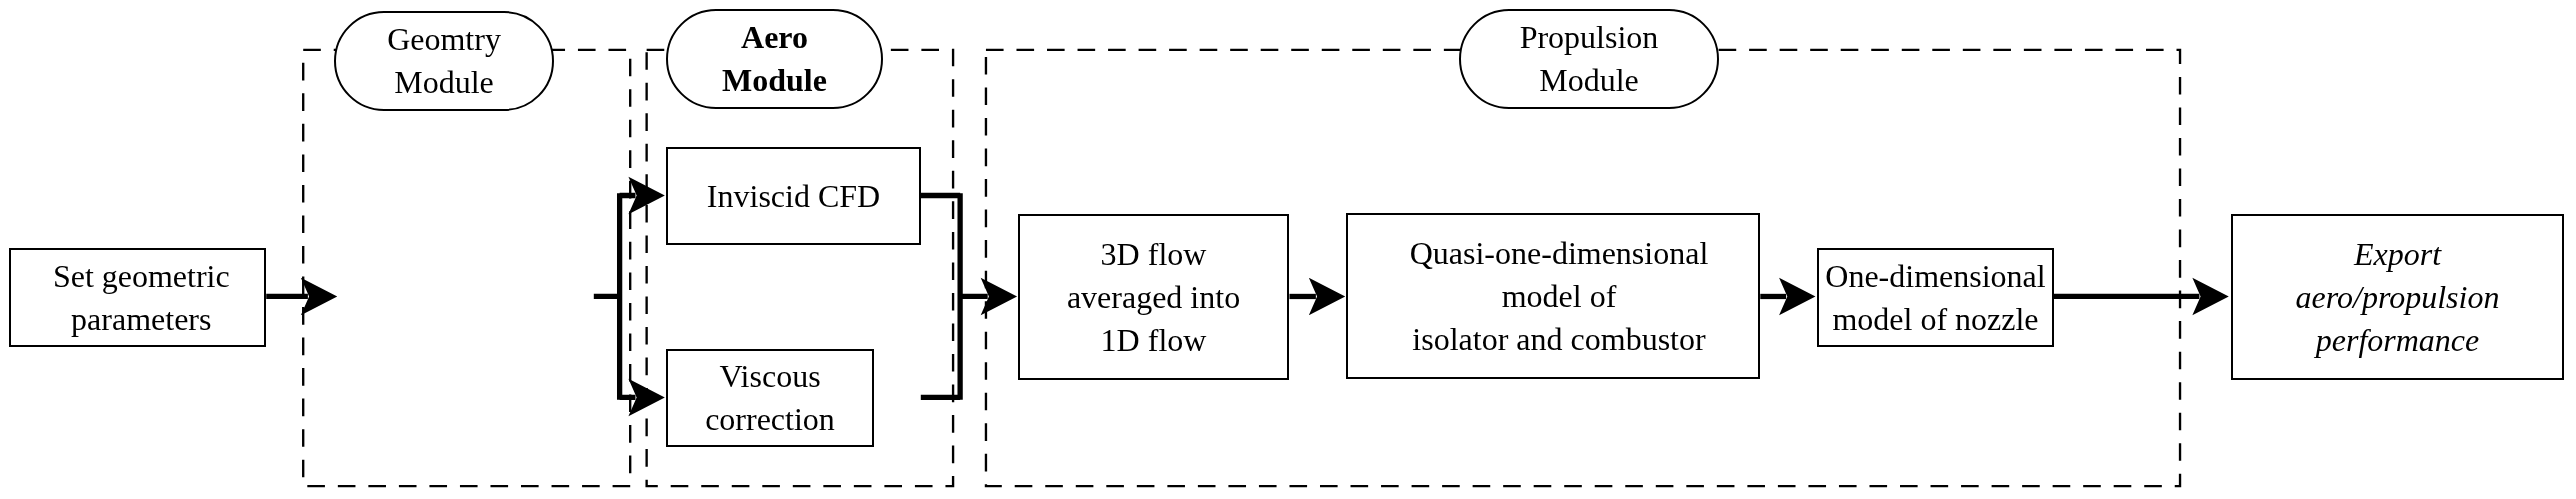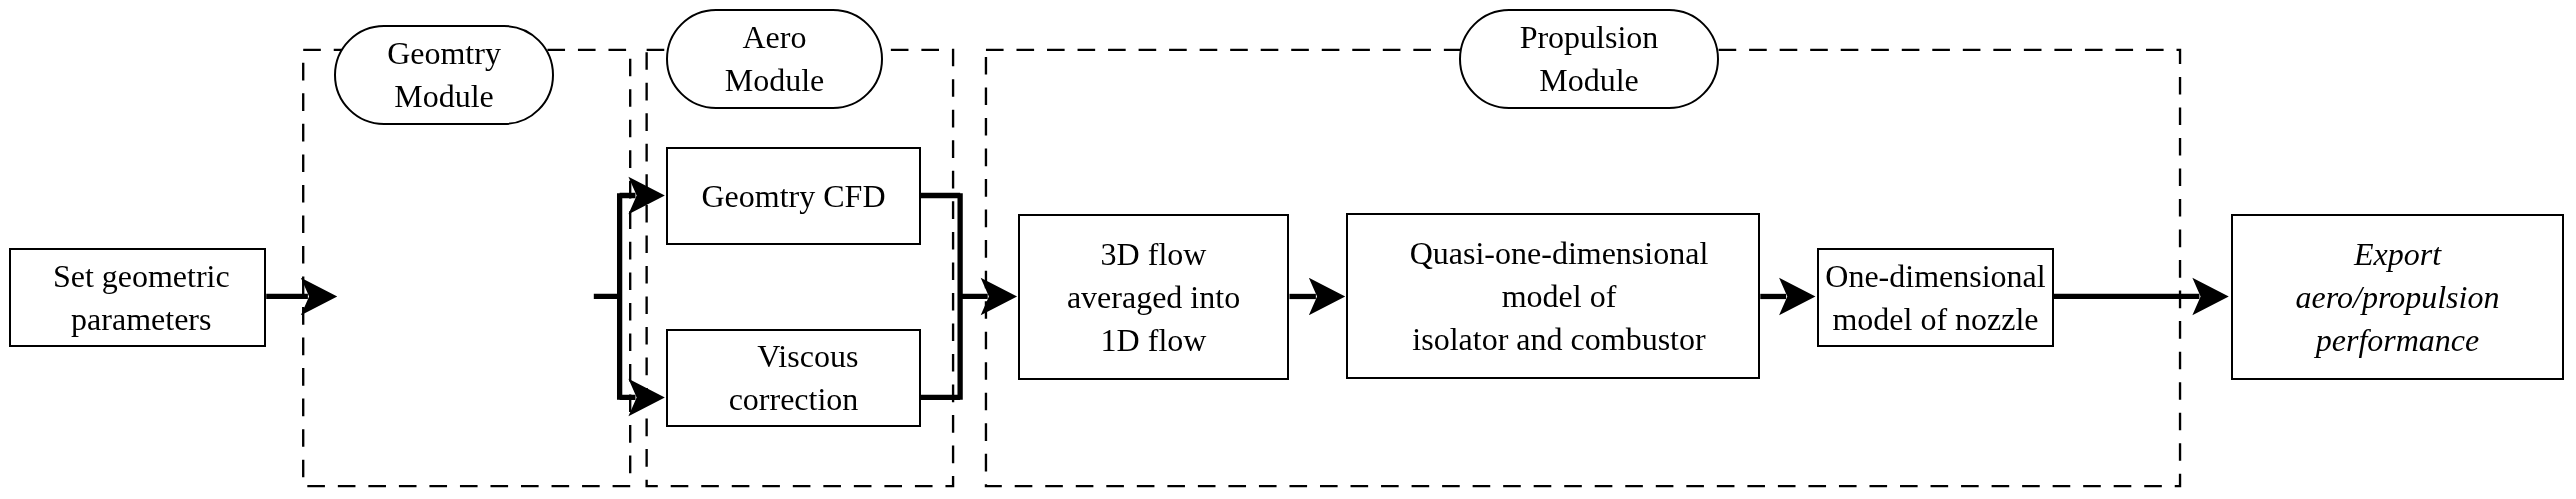--- a/index.html
+++ b/index.html
@@ -49,28 +49,28 @@
     font-size: 32px;
     line-height: 43px;
   }
   .pill {
     border-radius: 53px;
   }
   
   #b1 { left: 8.8px;   top: 248px; width: 257px; height: 99px; padding-left: 8px; }
   #b2 { left: 338px;  top: 247px; width: 256px; height: 100px; }
   #b3 { left: 666px; top: 147px; width: 255px; height: 98px; }
-  #b4 { left: 666px; top: 329px; width: 255px; height: 98px; text-align: right; }
+  #b4 { left: 666px; top: 349px; width: 208px; height: 98px; }
   #b5 { left: 1018px; top: 214px; width: 271px; height: 166px; }
   #b6 { left: 1346px; top: 213px; width: 414px; height: 166px; padding-left: 12px; }
   #b7 { left: 1817px; top: 248px; width: 237px; height: 99px; }
   #b8 { left: 2231px; top: 214px; width: 333px; height: 166px; font-style: italic; }
   
-  #p1 { left: 334px;  top: 25px; width: 220px; height: 100px; }
-  #p2 { left: 666px; top: 9.4px; width: 217px; height: 100px; }
+  #p1 { left: 334px;  top: 11px; width: 220px; height: 100px; }
+  #p2 { left: 666px; top: 9.4px; width: 217px; height: 100px; font-weight: bold; }
   #p3 { left: 1459px; top: 9.4px; width: 260px; height: 100px; }
 </style>
 </head>
 <body>
 
 <div id="canvas">
 
   <svg id="graphics" width="2576" height="499" viewBox="0 0 4385 850" xmlns="http://www.w3.org/2000/svg">
 
     <rect class="dashed" x="515" y="85" width="557" height="743"></rect>
@@ -111,21 +111,21 @@
 
   <div class="pill" id="p1">Geomtry
 Module</div>
   <div class="pill" id="p2">Aero
 Module</div>
   <div class="pill" id="p3">Propulsion
 Module</div>
 
   <div class="box" id="b1">Set geometric
 parameters</div>
-  <div class="box" id="b3">Geomtry CFD</div>
+  <div class="box" id="b3">Inviscid CFD</div>
   <div class="box" id="b4">Viscous
 correction</div>
   <div class="box" id="b5">3D flow
 averaged into
 1D flow</div>
   <div class="box" id="b6">Quasi-one-dimensional
 model of
 isolator and combustor</div>
   <div class="box" id="b7">One-dimensional
 model of nozzle</div>

